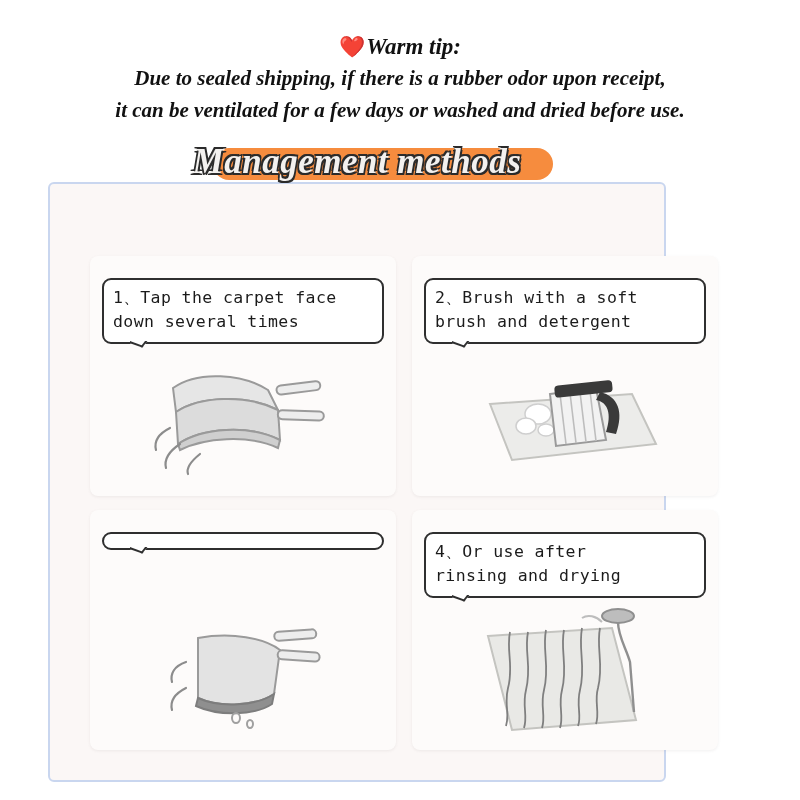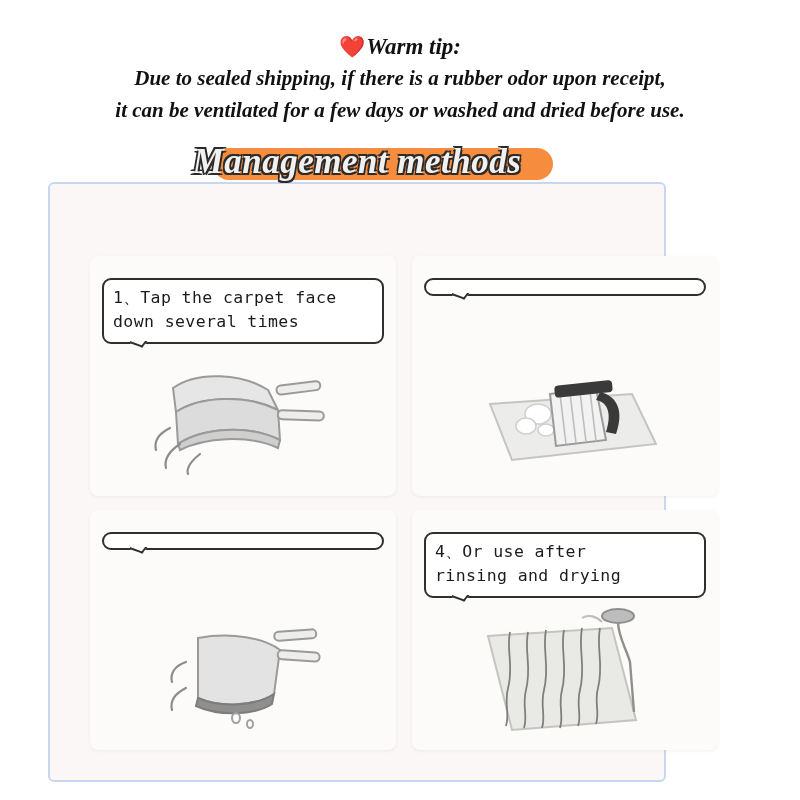--- a/index.html
+++ b/index.html
@@ -199,20 +199,22 @@
           <rect x="150" y="62" width="46" height="9" rx="4.5" fill="#ededed" stroke="#9a9a9a" stroke-width="2" transform="rotate(2 150 62)"></rect>
           <path d="M42 80 C30 86, 26 94, 28 102" fill="none" stroke="#8c8c8c" stroke-width="2.2" stroke-linecap="round"></path>
           <path d="M52 96 C40 104, 36 112, 38 120" fill="none" stroke="#8c8c8c" stroke-width="2.2" stroke-linecap="round"></path>
           <path d="M72 106 C62 114, 58 120, 60 126" fill="none" stroke="#8c8c8c" stroke-width="2.2" stroke-linecap="round"></path>
         </svg>
       </div>
     </div>
 
     <div class="card">
       <div class="bubble">
+        <div class="bubble-text">2、Brush with a soft
+brush and detergent</div>
         <div class="bubble-tail"></div>
       </div>
       <div class="art">
         <svg width="230" height="140" viewBox="0 0 230 140">
           <polygon points="40,56 182,46 206,96 62,112" fill="#ececea" stroke="#c4c4c0" stroke-width="2"></polygon>
           <ellipse cx="88" cy="66" rx="13" ry="10" fill="#ffffff" stroke="#cfcfcf" stroke-width="1.5"></ellipse>
           <ellipse cx="76" cy="78" rx="10" ry="8" fill="#ffffff" stroke="#cfcfcf" stroke-width="1.5"></ellipse>
           <ellipse cx="96" cy="82" rx="8" ry="6" fill="#ffffff" stroke="#cfcfcf" stroke-width="1.5"></ellipse>
           <path d="M100 46 L146 40 L156 92 L106 98 Z" fill="#f2f2f2" stroke="#9a9a9a" stroke-width="2"></path>
           <line x1="110" y1="46" x2="116" y2="96" stroke="#bdbdbd" stroke-width="1.6"></line>

